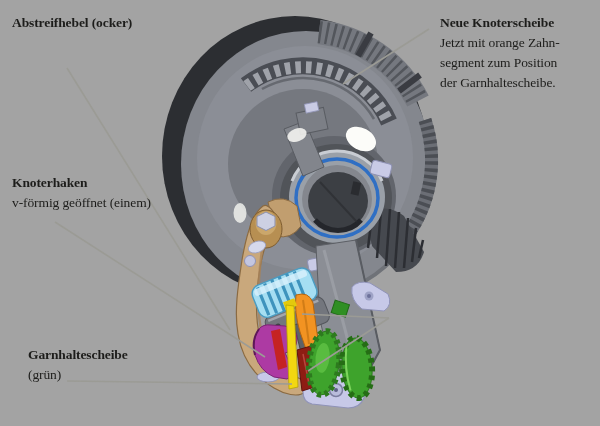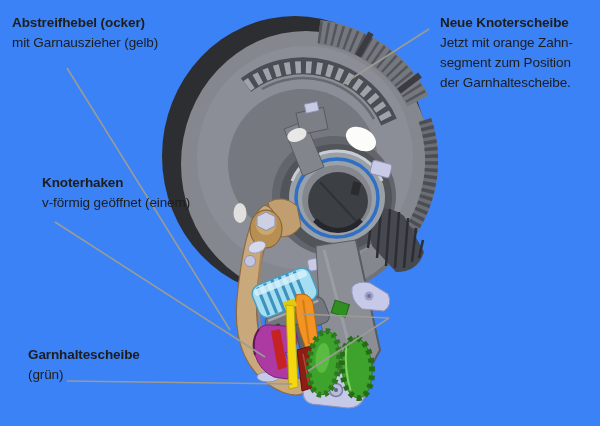--- a/index.html
+++ b/index.html
@@ -1,17 +1,17 @@
 <!DOCTYPE html>
 <html><head>
 <meta charset="utf-8">
 <style>
   html,body{margin:0;padding:0;}
-  .stage{position:relative;width:600px;height:426px;background:#3b82f6;
-         font-family:Liberation Sans, sans-serif;overflow:hidden;}
+  .stage{position:relative;width:600px;height:426px;background:#a3a3a3;
+         font-family:Liberation Serif, serif;overflow:hidden;}
   .stage svg{position:absolute;left:0;top:0;}
   .label{position:absolute;font-size:13.5px;line-height:20px;color:#1d1d1b;
          letter-spacing:-0.1px;white-space:nowrap;}
   .label .t{font-weight:700;}
 </style>
 </head>
 <body>
 
 <div class="stage">
 
@@ -174,31 +174,30 @@
       <line x1="429" y1="29" x2="343" y2="84" stroke="#9b9b95"></line>
       <line x1="55" y1="222" x2="265" y2="357" stroke="#9b9b95"></line>
       <line x1="67" y1="381" x2="292" y2="384" stroke="#9b9b95"></line>
       <line x1="389" y1="318" x2="302" y2="314" stroke="#9b9b95"></line>
       <line x1="389" y1="318" x2="308" y2="371" stroke="#9b9b95"></line>
     </g>
   </svg>
 
   <div class="label" style="left:12px;top:13px;">
     <div class="t">Abstreifhebel (ocker)</div>
-    <div>mit Garnauszieher (gelb)</div>
   </div>
 
   <div class="label" style="left:440px;top:13px;">
     <div class="t">Neue Knoterscheibe</div>
     <div>Jetzt mit orange Zahn-</div>
     <div>segment zum Position</div>
     <div>der Garnhaltescheibe.</div>
   </div>
 
-  <div class="label" style="left:12px;top:173px;margin-left:30px;">
+  <div class="label" style="left:12px;top:173px;">
     <div class="t">Knoterhaken</div>
     <div>v-förmig geöffnet (einem)</div>
   </div>
 
   <div class="label" style="left:28px;top:345px;">
     <div class="t">Garnhaltescheibe</div>
     <div>(grün)</div>
   </div>
 
 

